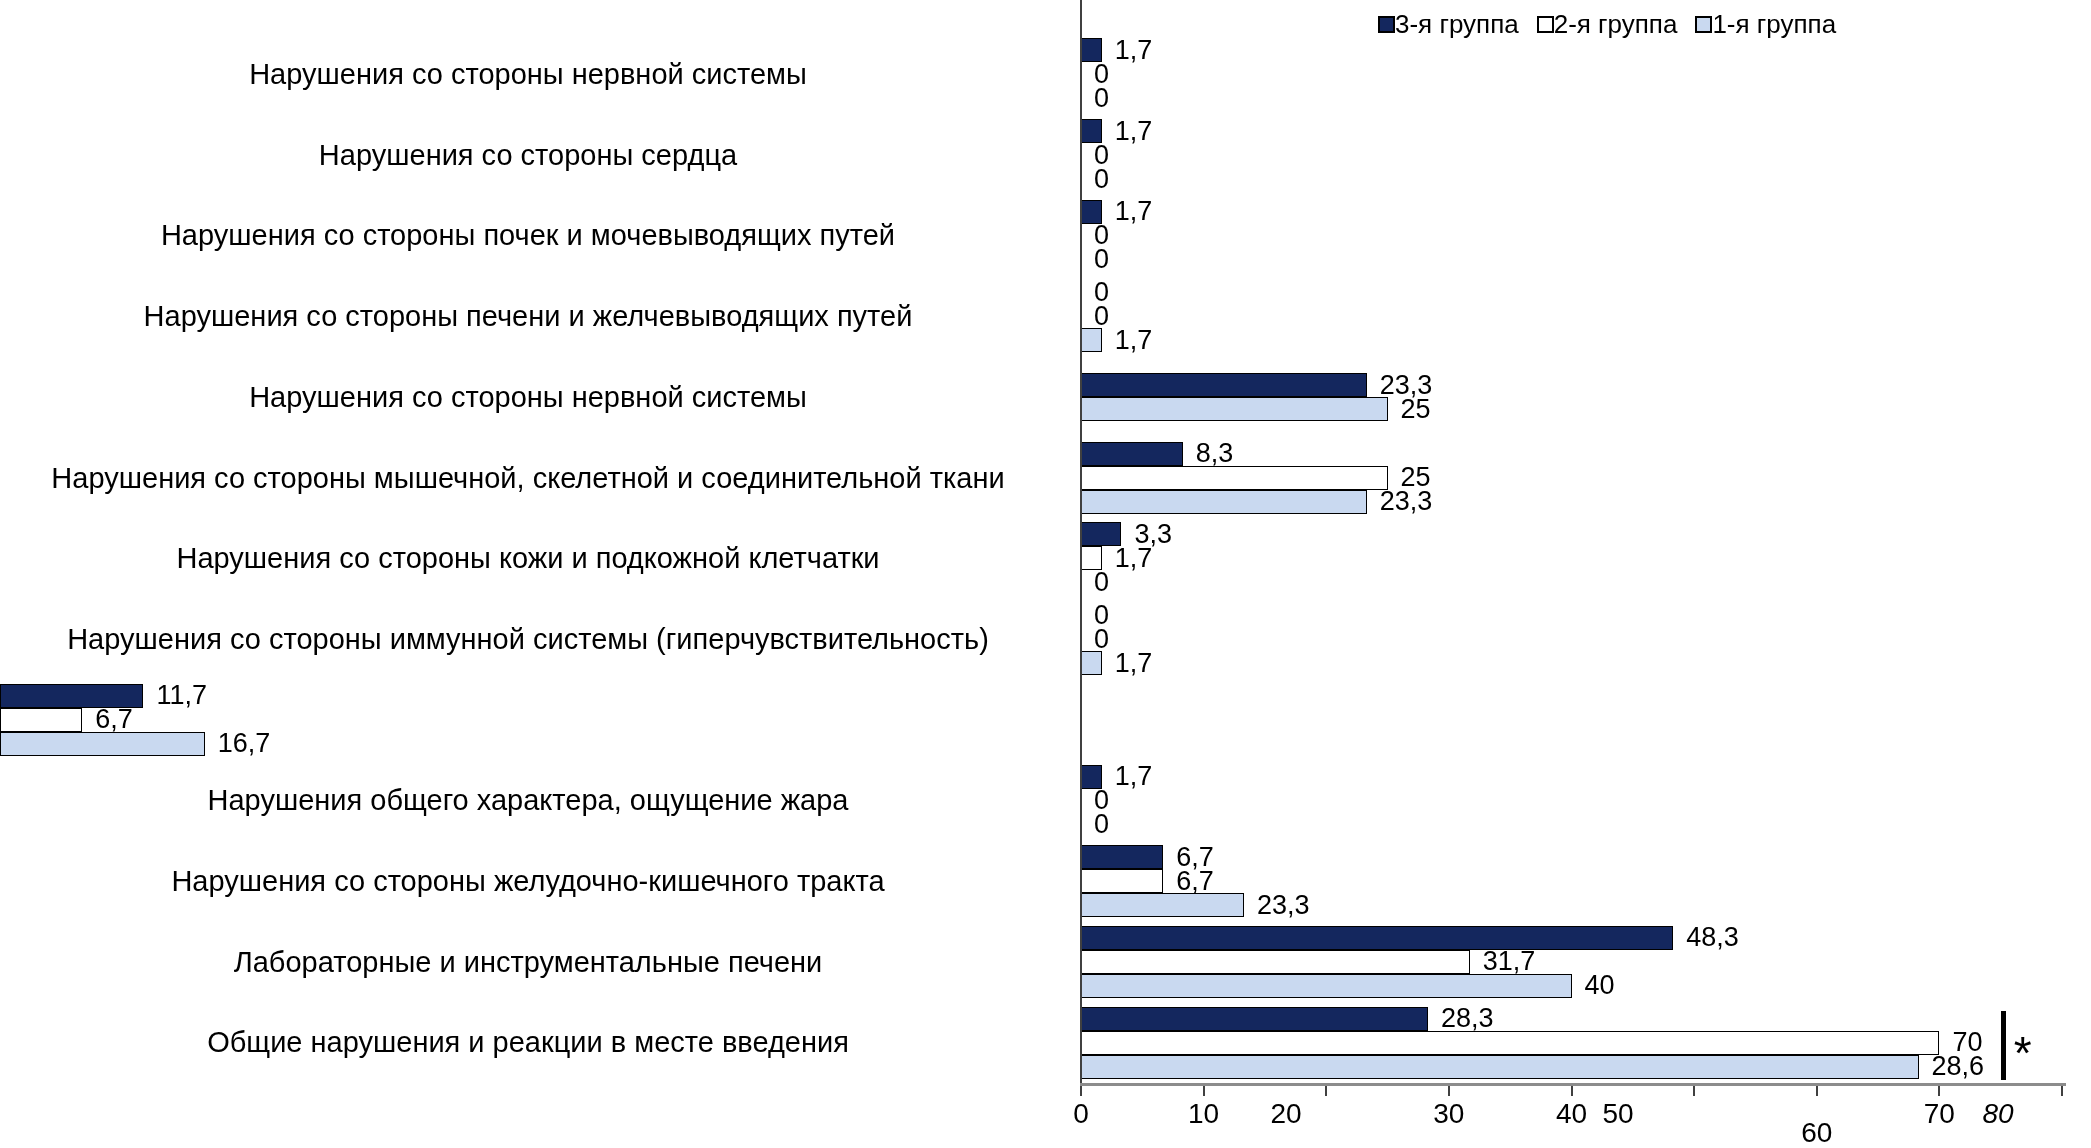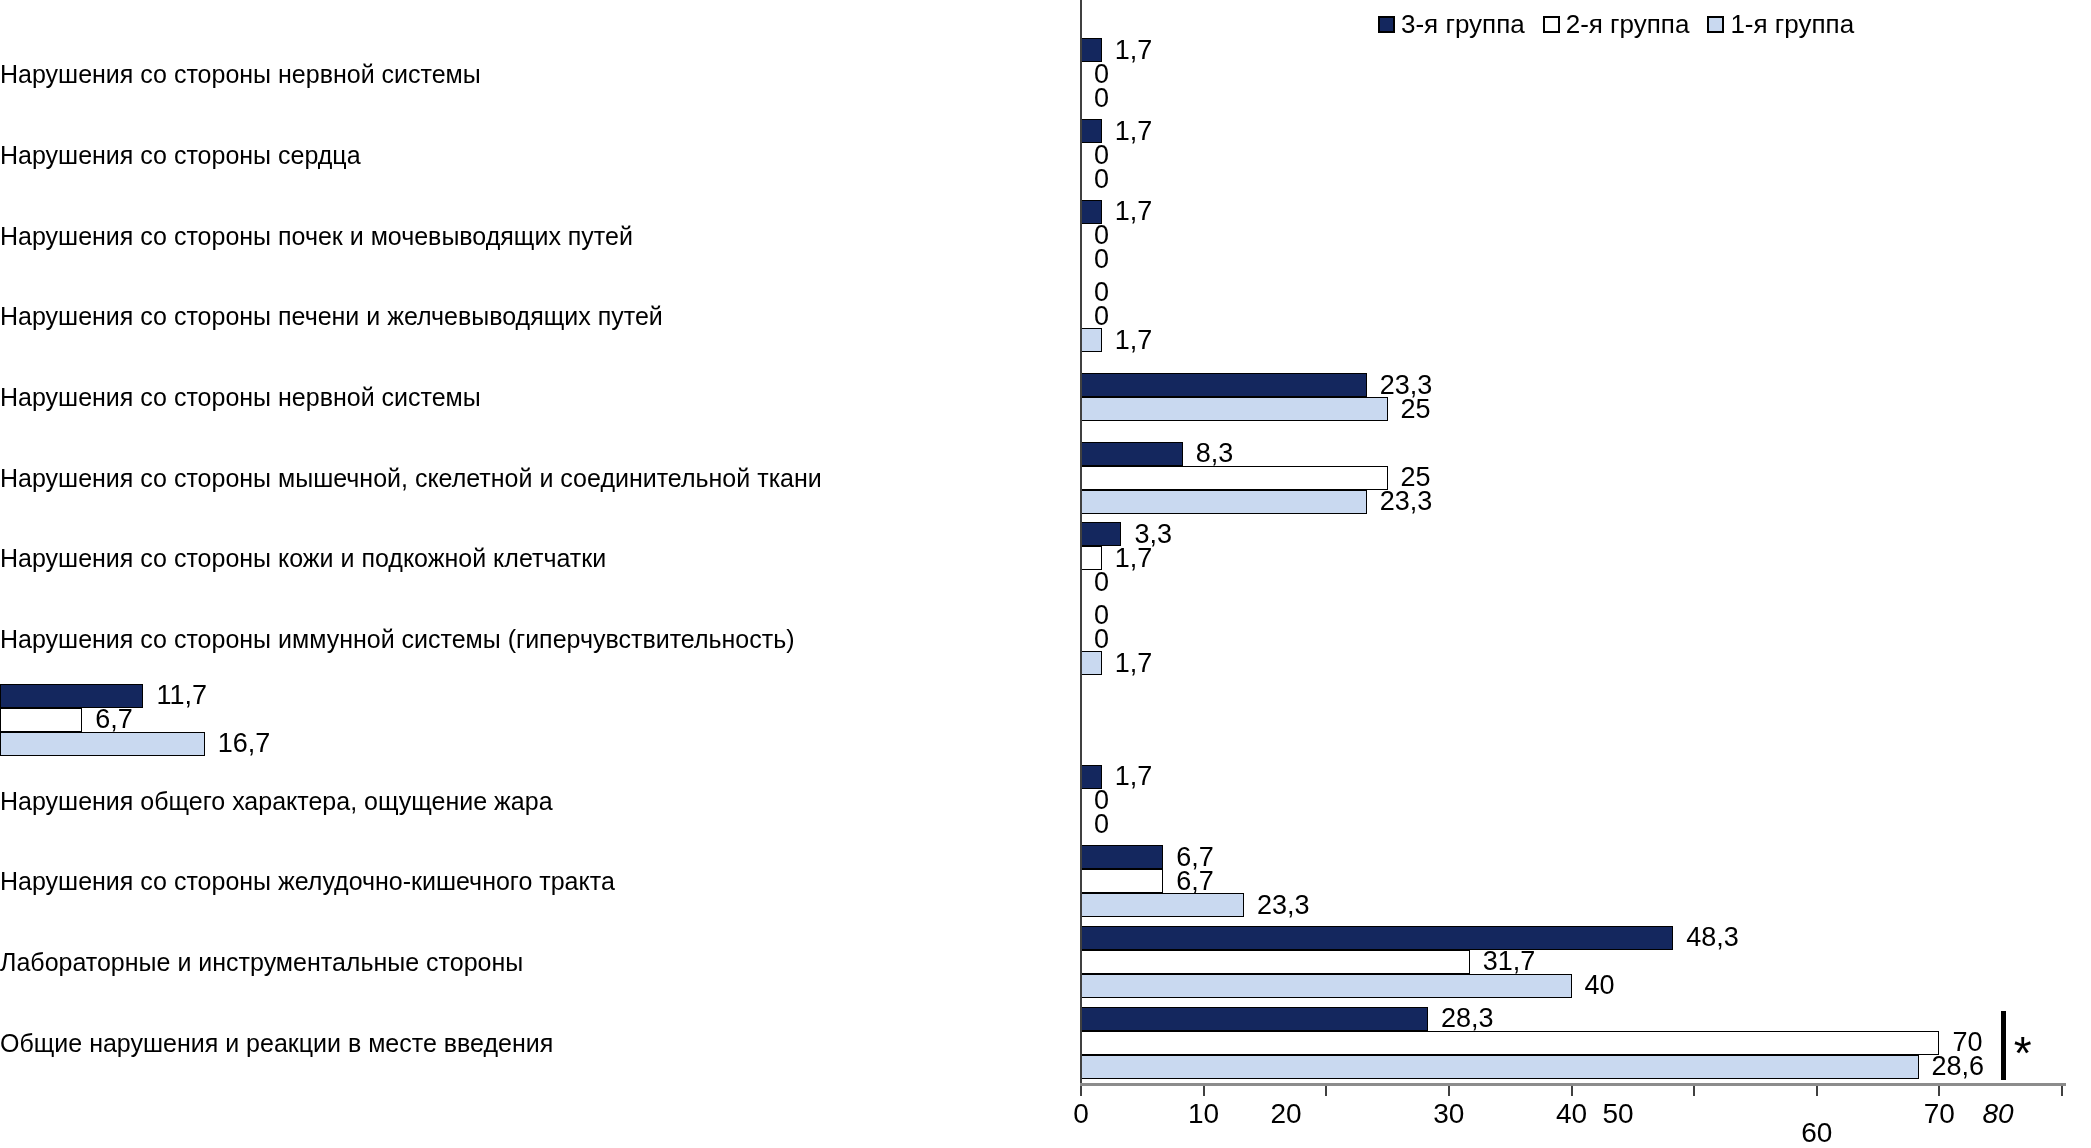--- a/index.html
+++ b/index.html
@@ -9,36 +9,36 @@
   }
   
   .rows{
     position:absolute;left:0;top:0;width:2091px;height:1083px;
     padding-top:34px;box-sizing:border-box;
     display:flex;flex-direction:column;
   }
   .row{flex:1 1 0;display:flex;align-items:center;}
   .cat-label{
     flex:0 0 1081px;max-width:1081px;box-sizing:border-box;padding-right:25px;
-    display:flex;justify-content:flex-start;align-items:center;
-    font-size:25px;line-height:1.12;text-align:right;
+    display:flex;justify-content:center;align-items:center;
+    font-size:29px;line-height:1.12;text-align:right;
   }
   .cat-label span{white-space:nowrap;}
   .bar-group{flex:1 1 auto;display:flex;flex-direction:column;}
   .bar-line{height:24px;display:flex;align-items:center;}
   .bar{height:24px;box-sizing:border-box;border:1px solid #000;flex:0 0 auto;}
   .val{font-size:27px;line-height:1;margin-left:13px;white-space:nowrap;}
   
   .y-axis{position:absolute;left:1080px;top:0;width:2px;height:1084px;background:#404040;}
   .x-axis{position:absolute;left:1080px;top:1083px;width:986px;height:3px;background:#8c8c8c;}
   .tick{position:absolute;top:1086px;width:2px;height:10px;background:#404040;}
   .tick-label{position:absolute;top:1099px;transform:translateX(-50%);font-size:28px;line-height:1.1;}
   
   .legend{position:absolute;left:1378px;top:9px;display:flex;align-items:center;gap:18px;font-size:26px;}
-  .legend-item{display:flex;align-items:center;gap:6px;}
+  .legend-item{display:flex;align-items:center;}
   .swatch{width:17px;height:17px;box-sizing:border-box;border:2px solid #000;display:inline-block;}
   
   .sig-line{position:absolute;width:5px;background:#000;}
   .sig-star{position:absolute;font-size:46px;line-height:1;font-weight:400;}
 </style>
 </head>
 <body>
 
 <div class="stage">
 
@@ -253,21 +253,21 @@
           </div>
           <div class="bar-line">
             <div class="bar" style="width: 163.091px; background: rgb(201, 217, 240);"></div>
             <span class="val">23,3</span>
           </div>
         </div>
   </div>
 
   <div class="row">
     <div class="cat-label">
-          <span>Лабораторные и инструментальные стороны</span>
+          <span>Лабораторные и инструментальные печени</span>
         </div>
     <div class="bar-group">
           <div class="bar-line">
             <div class="bar" style="width: 592.279px; background: rgb(20, 39, 94);"></div>
             <span class="val">48,3</span>
           </div>
           <div class="bar-line">
             <div class="bar" style="width: 388.721px; background: rgb(255, 255, 255);"></div>
             <span class="val">31,7</span>
           </div>

